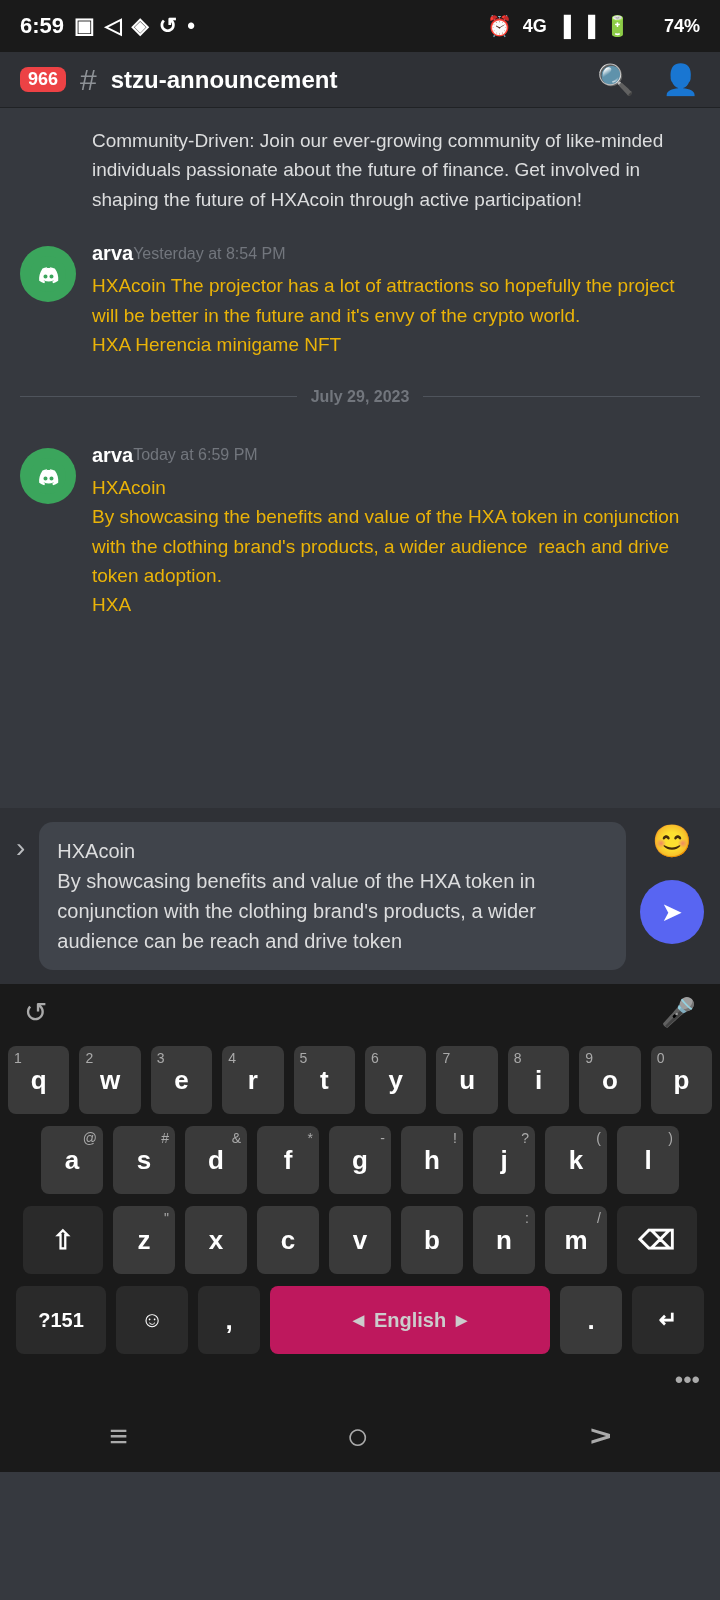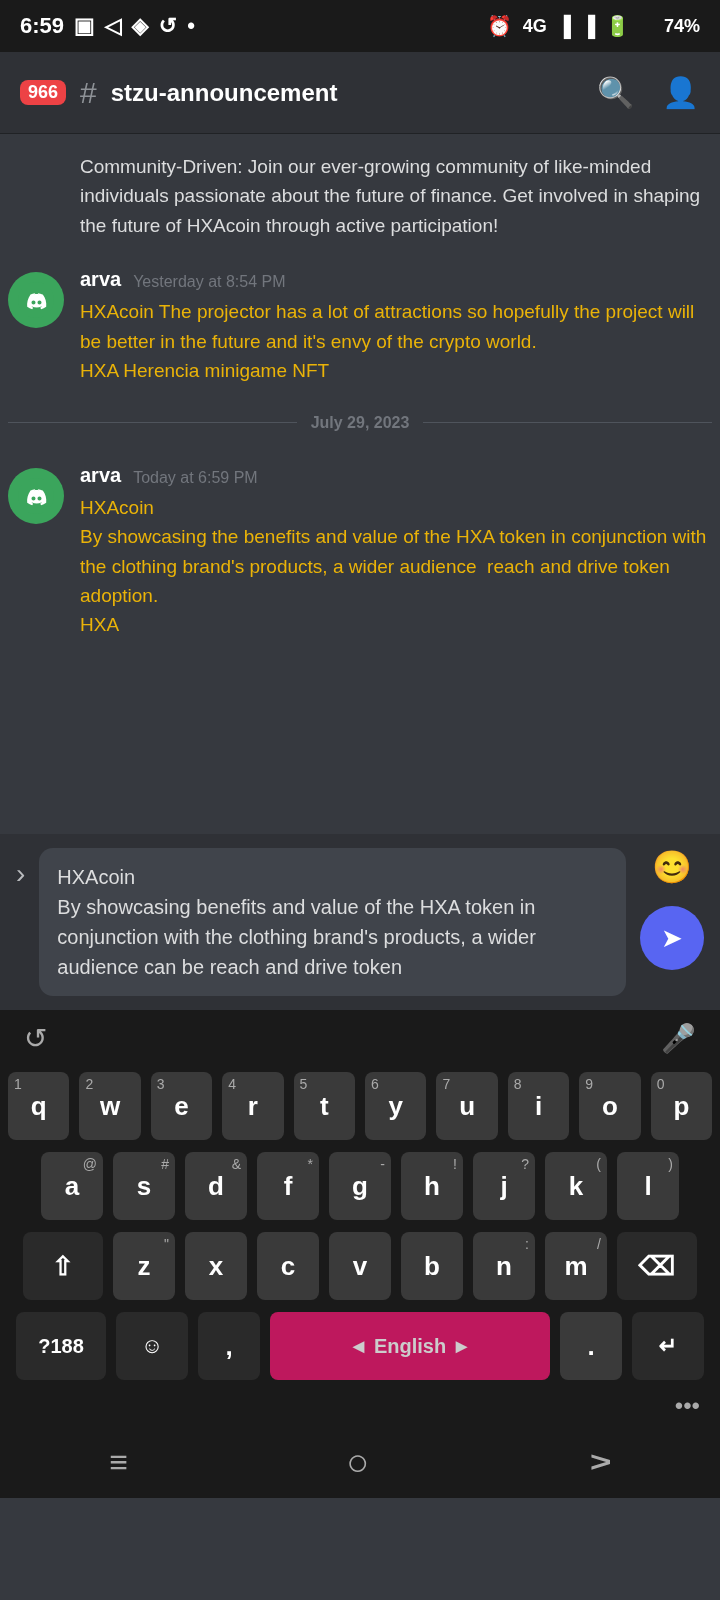--- a/index.html
+++ b/index.html
@@ -24,21 +24,21 @@
       color: #fff;
       font-size: 22px;
       font-weight: 600;
     }
     .status-left { display: flex; align-items: center; gap: 10px; }
     .status-right { display: flex; align-items: center; gap: 10px; font-size: 20px; }
 
     
     .channel-header {
       background: #2f3136;
-      height: 82px;
+      height: 56px;
       display: flex;
       align-items: center;
       justify-content: space-between;
       padding: 0 20px;
       border-bottom: 1px solid #202225;
     }
     .channel-header-left { display: flex; align-items: center; gap: 14px; }
     .notification-badge {
       background: #ed4245;
       color: #fff;
@@ -48,21 +48,21 @@
       font-weight: 700;
     }
     .hash-icon { color: #8e9297; font-size: 30px; }
     .channel-name { color: #fff; font-size: 24px; font-weight: 700; }
     .header-icons { display: flex; gap: 28px; align-items: center; }
     .header-icon { color: #b9bbbe; font-size: 30px; cursor: pointer; }
 
     
     .chat-area {
       background: #36393f;
-      padding: 0 8px;
+      padding: 0 20px;
       min-height: 700px;
     }
 
     
     .message-group {
       display: flex;
       gap: 16px;
       padding: 18px 0 10px;
       align-items: flex-start;
     }
@@ -75,31 +75,31 @@
       align-items: center;
       justify-content: center;
       flex-shrink: 0;
       margin-top: 4px;
     }
     .avatar-icon {
       width: 36px;
       height: 36px;
     }
     .message-content { flex: 1; }
-    .message-header { display: flex; align-items: flex-end; gap: 12px; margin-bottom: 6px; }
+    .message-header { display: flex; align-items: center; gap: 0; margin-bottom: 6px; }
     .username { color: #fff; font-size: 20px; font-weight: 700; }
     .timestamp { color: #72767d; font-size: 16px; }
     .message-text { color: #eab308; font-size: 19px; line-height: 1.55; }
 
     
     .date-divider {
       display: flex;
       align-items: center;
       gap: 14px;
-      margin: 18px 0 14px;
+      margin: 18px 0 20px;
     }
     .date-line { flex: 1; height: 1px; background: #4f545c; }
     .date-label { color: #72767d; font-size: 16px; font-weight: 600; white-space: nowrap; }
 
     
     .top-message {
       padding: 18px 0 10px 72px;
     }
     .top-message .message-text { color: #dcddde; font-size: 19px; line-height: 1.55; }
 
@@ -354,21 +354,21 @@
     <div class="key">x</div>
     <div class="key">c</div>
     <div class="key">v</div>
     <div class="key">b</div>
     <div class="key"><span class="top-sym">:</span>n</div>
     <div class="key"><span class="top-sym">/</span>m</div>
     <div class="key backspace">⌫</div>
   </div>
 
   <div class="keyboard-row">
-    <div class="key nums">?188</div>
+    <div class="key nums">?151</div>
     <div class="key emoji-key">☺</div>
     <div class="key comma">,</div>
     <div class="key space">◄ English ►</div>
     <div class="key period">.</div>
     <div class="key enter">↵</div>
   </div>
 
   <div style="background:#1a1a1a;height:40px;display:flex;align-items:center;justify-content:flex-end;padding:0 20px;gap:16px;">
     <span style="color:#aaa;font-size:24px;">•••</span>
   </div>

